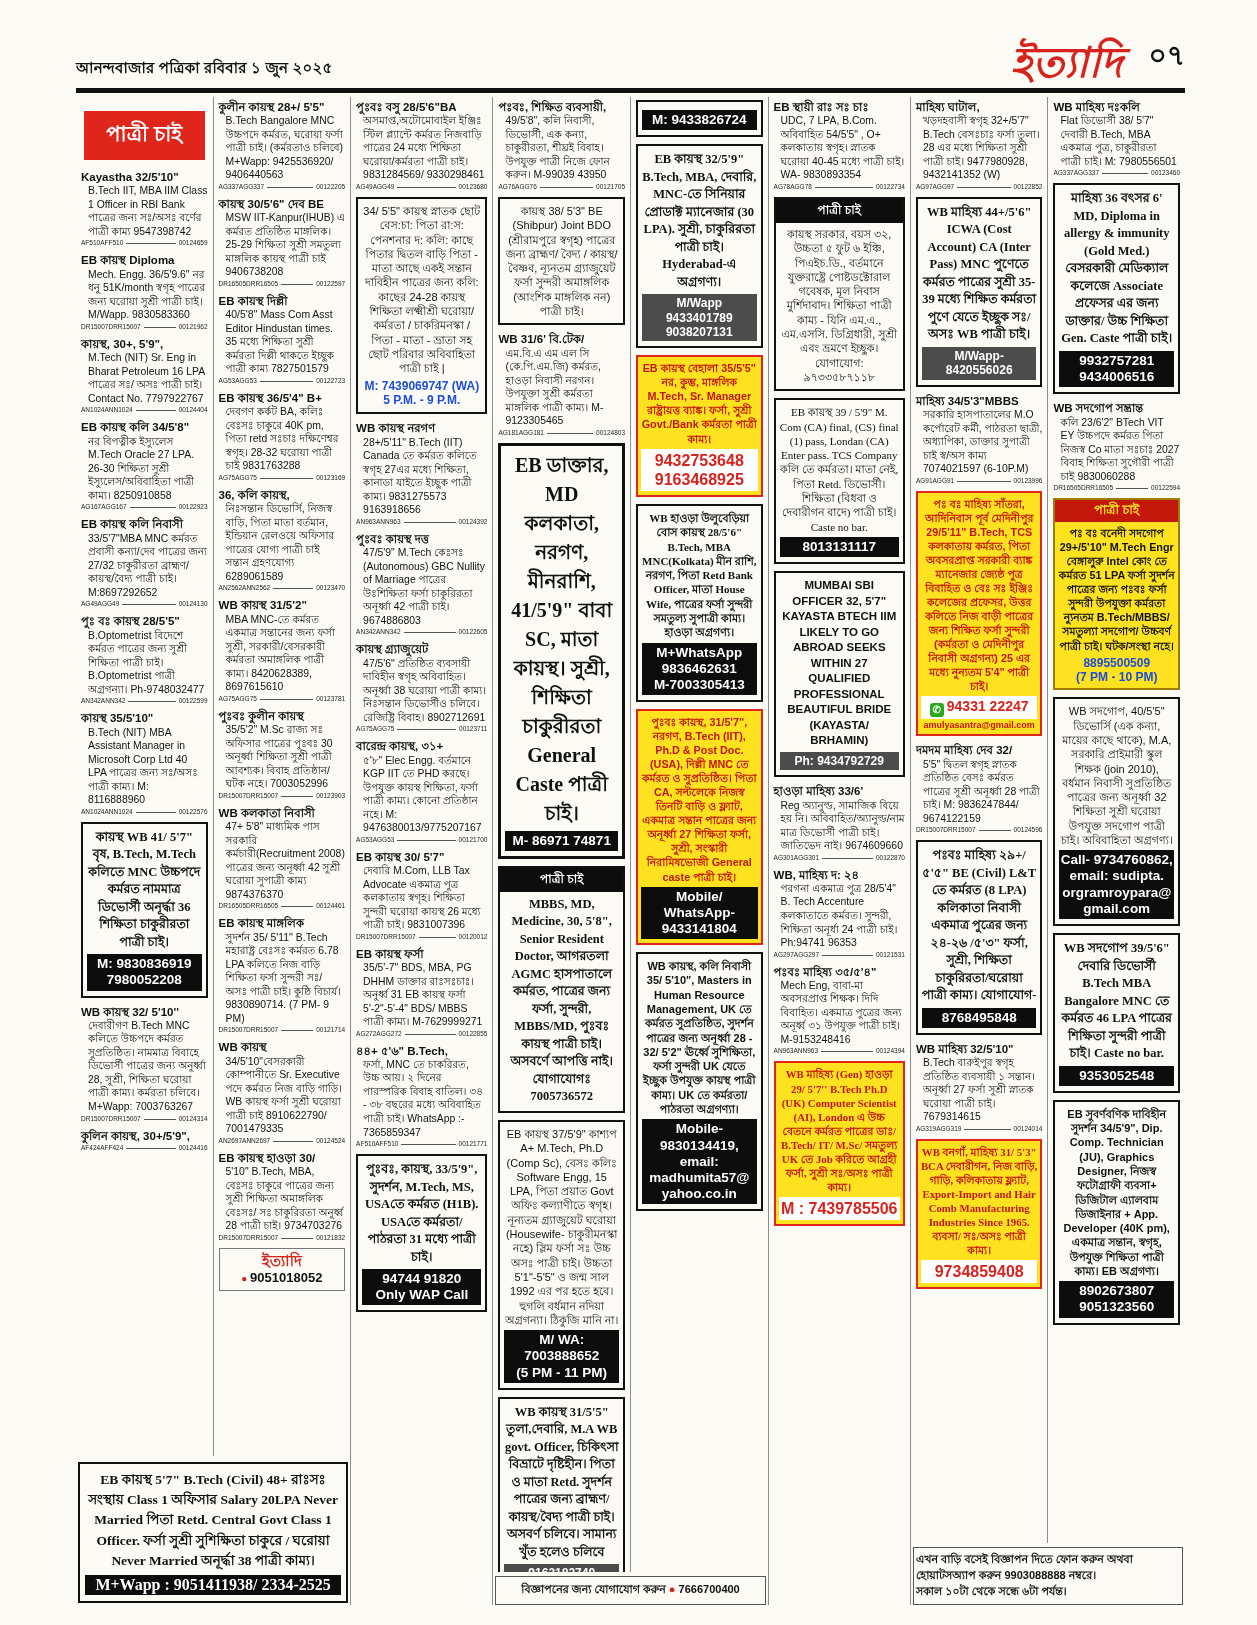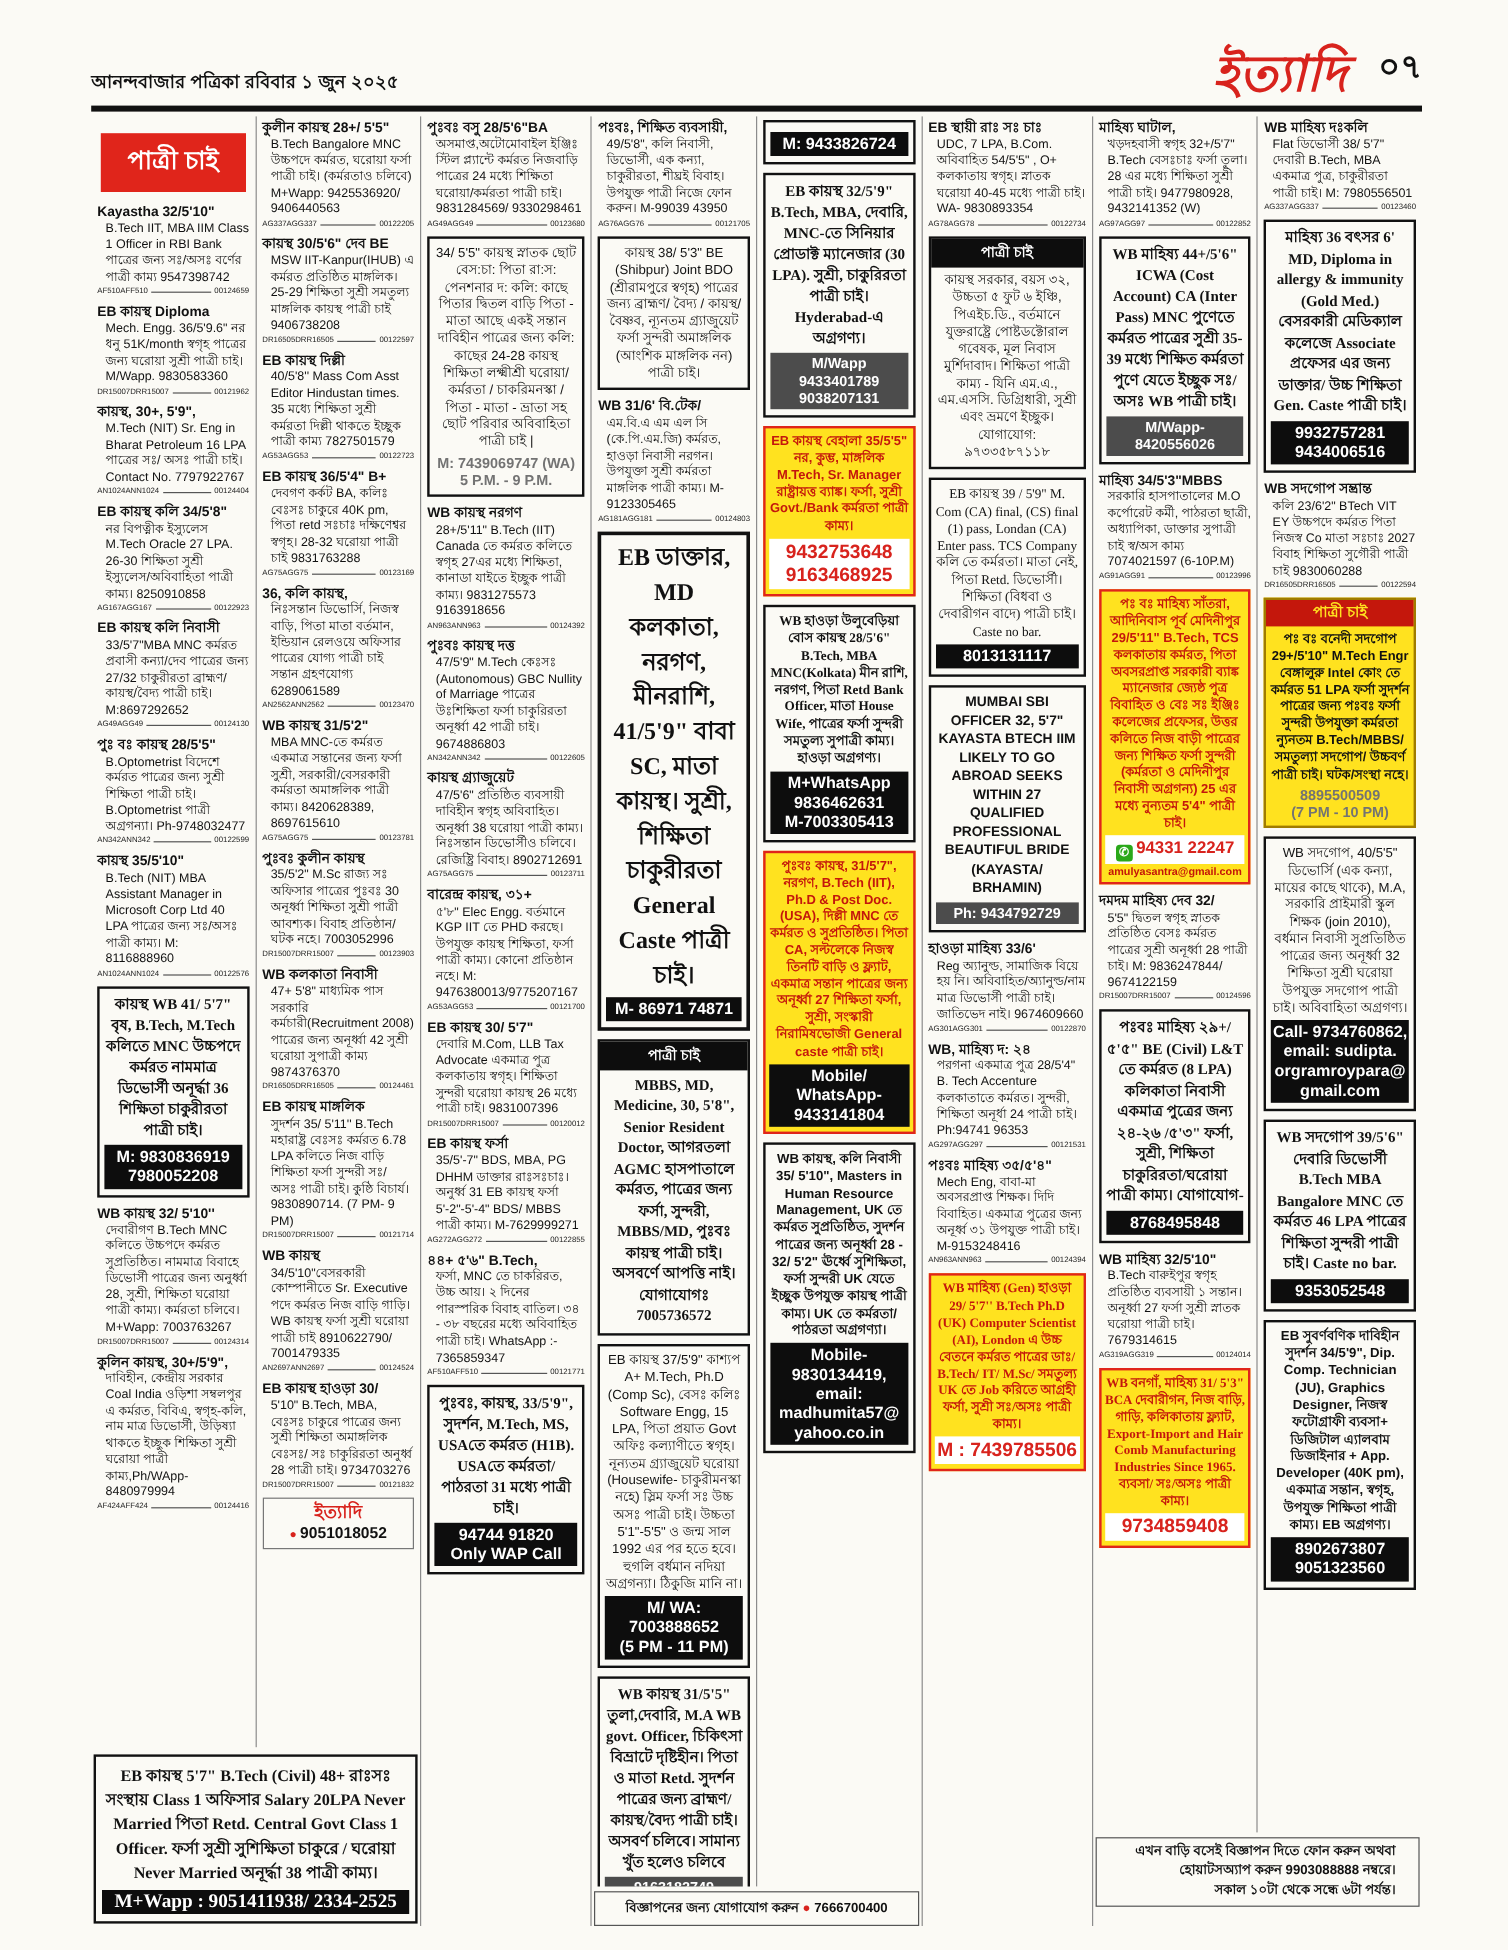--- a/index.html
+++ b/index.html
@@ -25,21 +25,21 @@
   
   .ad{margin:3px 0 7px;}
   .ad-head{font-weight:bold;font-size:11.5px;line-height:1.25;}
   .ad-body{font-size:10.4px;line-height:1.3;padding-left:7px;}
   .ad-code{display:flex;align-items:flex-end;font-size:6.5px;color:#222;margin-top:1px;}
   .ad-code .dash{flex:1;border-bottom:1px solid #555;margin:0 3px 2px;}
   .ad-phone{background:#0d0d0d;color:#fff;font-weight:bold;text-align:center;font-size:13.5px;line-height:1.2;padding:2px 1px;margin-top:3px;white-space:pre-line;}
   .ph-gray{background:#4c4c4c;font-size:12px;}
   .ph-whitered{background:#fff;color:#d8231d;font-size:16px;}
   .ph-redwhite{background:#fff;color:#d8231d;font-size:14px;}
-  .ph-plainbold{background:none;color:#737373;font-size:12px;padding:0;}
+  .ph-plainbold{background:none;color:#1d4ed8;font-size:12px;padding:0;}
   .ad-email{font-size:9px;color:#c41508;text-align:center;font-weight:bold;margin-top:1px;}
   
   .s-boxed{border:2px solid #111;padding:5px 4px;text-align:center;}
   .s-boxed .ad-body{padding-left:0;font-size:11px;}
   .s-serif .ad-body,.s-serif .ad-head{font-family:"Liberation Serif",serif;}
   .s-big .ad-body{font-size:20px;font-weight:bold;line-height:1.45;}
   .s-big{border-width:3px;}
   .s-medium .ad-body{font-size:12.5px;font-weight:bold;line-height:1.4;}
   .s-caps .ad-body{font-weight:bold;font-size:11.5px;line-height:1.35;}
   .s-boxheader .ad-boxhead{background:#0d0d0d;color:#fff;font-weight:bold;text-align:center;font-size:12px;padding:2px 0;margin:-5px -4px 4px;}
@@ -53,21 +53,21 @@
   .s-ityadi .ad-head{color:#d8231d;font-size:15px;}
   .s-ityadi .ad-body{padding-left:0;font-weight:bold;font-size:13px;}
   .s-ityadi .ad-body::before{content:"● ";color:#d8231d;font-size:10px;}
   .wa-icon{display:inline-block;background:#2aa81a;color:#fff;border-radius:3px;width:14px;height:14px;line-height:14px;font-size:10px;vertical-align:-2px;margin-right:3px;}
   
   .span-box{border:2px solid #111;margin:6px 2px 2px;padding:6px 5px;text-align:center;font-family:"Liberation Serif",serif;}
   .span-box .sb-body{font-size:13.5px;font-weight:bold;line-height:1.5;}
   .span-box .sb-phone{background:#0d0d0d;color:#fff;font-weight:bold;font-size:16px;margin-top:4px;padding:1px 0;}
   .contact-strip{border:1px solid #555;margin:4px 2px 0;padding:4px 2px;font-size:11px;text-align:center;font-weight:bold;}
   .contact-strip .dot{color:#d8231d;}
-  .note-box{border:1px solid #555;margin:4px 2px 16px;padding:4px 19px;font-size:11px;font-weight:bold;text-align:right;line-height:1.45;}
+  .note-box{border:1px solid #555;margin:4px 2px 0;padding:4px 2px;font-size:11px;font-weight:bold;text-align:left;line-height:1.45;}
 </style>
 </head>
 <body>
 
 <div class="page">
   <div class="masthead-row">
     <div class="masthead">আনন্দবাজার পত্রিকা  রবিবার ১ জুন ২০২৫</div>
     <div class="right-head">
       <div class="section-logo">ইত্যাদি</div>
       <div class="page-number">০৭</div>
@@ -152,21 +152,20 @@
               <div class="ad-head">WB কায়স্থ 32/ 5'10''</div>
               <div class="ad-body">দেবারীগণ B.Tech MNC কলিতে উচ্চপদে কর্মরত সুপ্রতিষ্ঠিত। নামমাত্র বিবাহে ডিভোর্সী পাত্রের জন্য অনুর্ধ্বা 28, সুশ্রী, শিক্ষিতা ঘরোয়া পাত্রী কাম্য। কর্মরতা চলিবে। M+Wapp: 7003763267</div>
               <div class="ad-code">
                 <div class="" style="display: inline-block;">DR15007DRR15007</div>
                 <div class="dash" style="display: inline-block;"></div>
                 <div class="" style="display: inline-block;">00124314</div>
               </div>
             </div>
             <div class="ad s-plain">
               <div class="ad-head">কুলিন কায়স্থ, 30+/5'9",</div>
-              <div class="ad-body">দাবিহীন, কেন্দ্রীয় সরকার Coal India ওড়িশা সম্বলপুর এ কর্মরত, বিবিএ, স্বগৃহ-কলি, নাম মাত্র ডিভোর্সী, উড়িষ্যা থাকতে ইচ্ছুক শিক্ষিতা সুশ্রী ঘরোয়া পাত্রী কাম্য,Ph/WApp- 8480979994</div>
               <div class="ad-code">
                 <div class="" style="display: inline-block;">AF424AFF424</div>
                 <div class="dash" style="display: inline-block;"></div>
                 <div class="" style="display: inline-block;">00124416</div>
               </div>
             </div>
           </div>
         <div class="col">
             <div class="ad s-plain">
               <div class="ad-head">কুলীন কায়স্থ 28+/ 5'5"</div>

